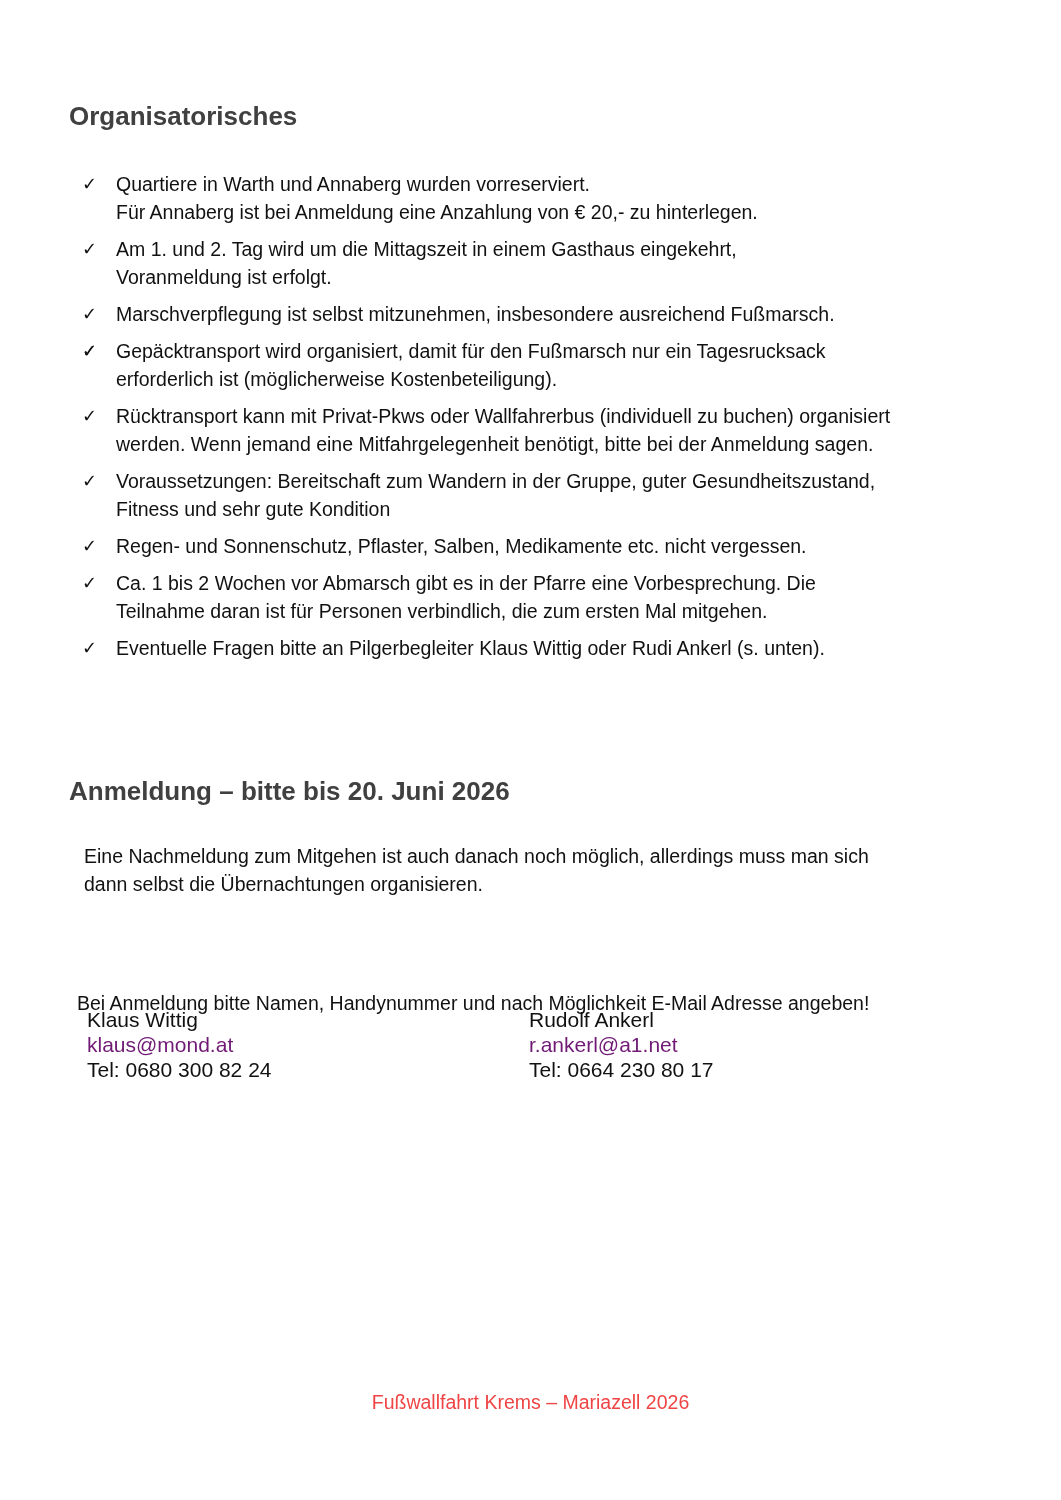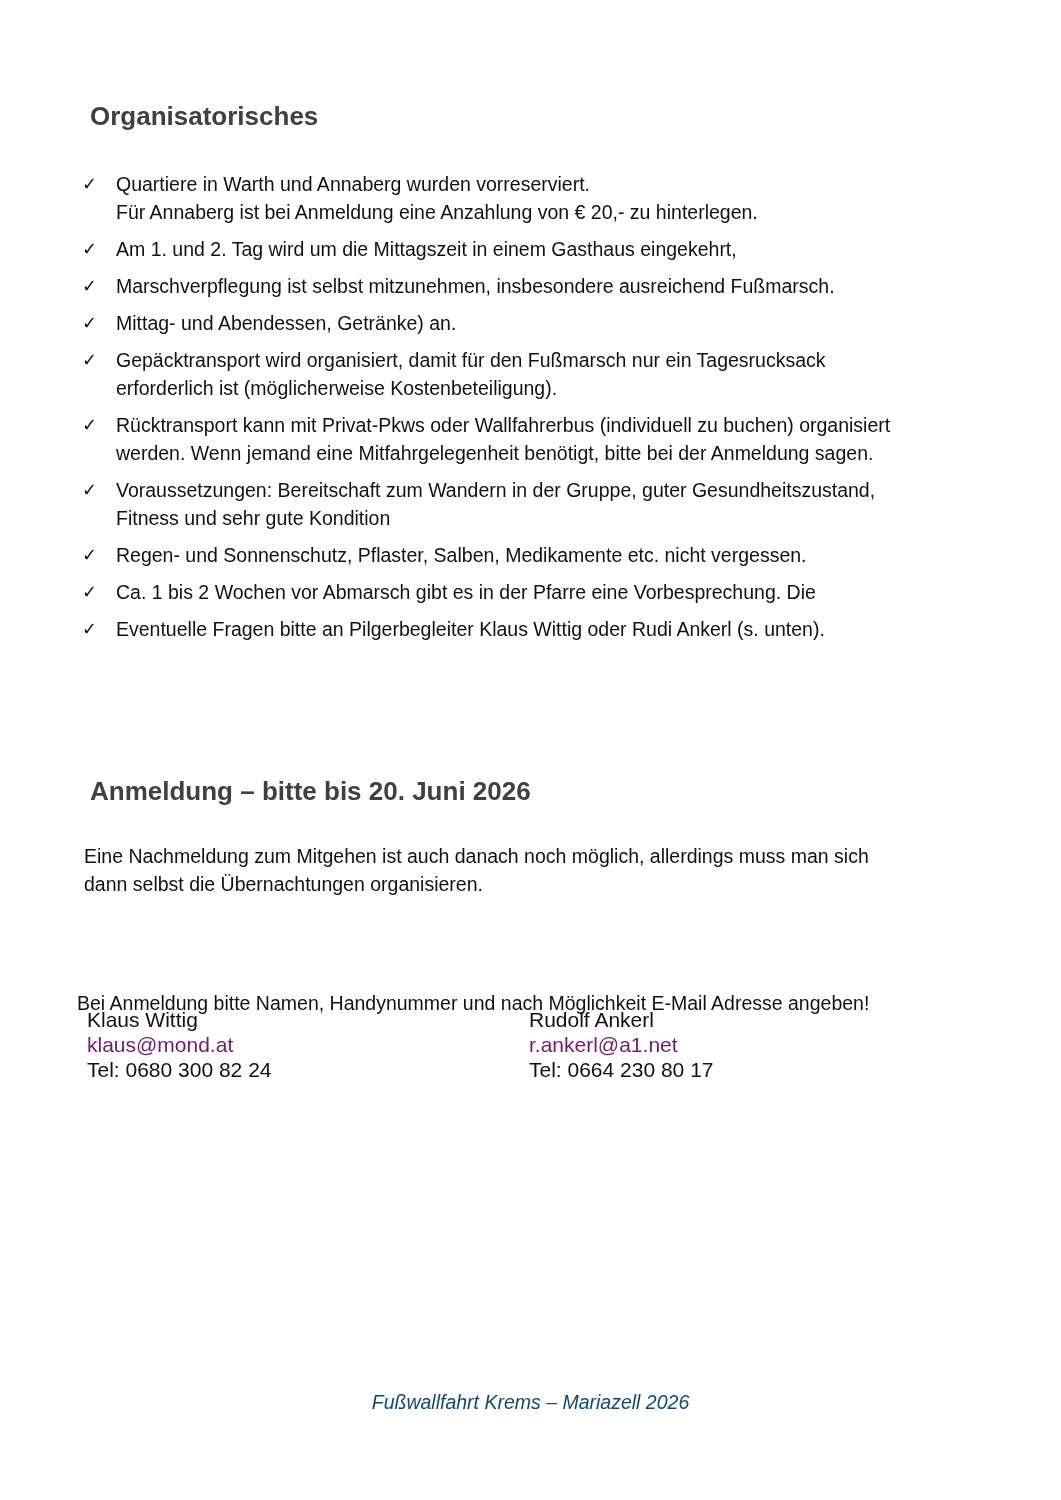--- a/index.html
+++ b/index.html
@@ -1,56 +1,56 @@
 <!DOCTYPE html>
 <html><head>
 <meta charset="utf-8">
 <style>
   html, body { margin: 0; padding: 0; background: #ffffff; }
   body { width: 1061px; height: 1500px; position: relative; overflow: hidden;
          font-family: "Liberation Sans", sans-serif; color: #111; }
-  .h { position: absolute; left: 90px; font-size: 26px; font-weight: bold; color: #404040; margin: 0; }
+  .h { position: absolute; left: 69px; font-size: 26px; font-weight: bold; color: #404040; margin: 0; }
   #h1 { top: 101px; }
   #h2 { top: 776px; }
   ul.checks { position: absolute; left: 80px; top: 170px; width: 920px; margin: 0; padding: 0; list-style: none; }
   ul.checks li { position: relative; padding-left: 36px; font-size: 19.5px; line-height: 28px; margin-bottom: 9px; color: #111; }
   ul.checks li .chk { position: absolute; left: 2px; top: 0; font-size: 18px; }
   ul.checks li .line { display: block; }
   .para { position: absolute; left: 84px; top: 842px; font-size: 19.5px; line-height: 28px; margin: 0; }
   .para span { display: block; }
   .contact { position: absolute; top: 1007px; font-size: 21px; line-height: 25px; }
   .contact div { display: block; }
   #c1 { left: 87px; }
   #c2 { left: 529px; }
   .mail { color: #701a75; text-decoration: none; }
   .note { position: absolute; left: 77px; top: 992px; font-size: 19.5px; margin: 0; }
-  .footer { position: absolute; left: 0; width: 1061px; top: 1391px; text-align: center; font-size: 19.5px; color: #0c4a6e; font-style: italic; }
+  .footer { position: absolute; left: 0; width: 1061px; top: 1391px; text-align: center; font-size: 19.5px; color: #ef4444; }
 </style>
 </head>
 <body>
 
 <h2 class="h" id="h1">Organisatorisches</h2>
 
 <ul class="checks" id="checklist">
     <li>
       <span class="chk">✓</span>
       <span class="line">Quartiere in Warth und Annaberg wurden vorreserviert.</span>
       <span class="line">Für Annaberg ist bei Anmeldung eine Anzahlung von € 20,- zu hinterlegen.</span>
     </li>
     <li>
       <span class="chk">✓</span>
       <span class="line">Am 1. und 2. Tag wird um die Mittagszeit in einem Gasthaus eingekehrt,</span>
+      <span class="line">Voranmeldung ist erfolgt.</span>
     </li>
     <li>
       <span class="chk">✓</span>
       <span class="line">Marschverpflegung ist selbst mitzunehmen, insbesondere ausreichend Fußmarsch.</span>
     </li>
     <li>
       <span class="chk">✓</span>
-      <span class="line">Mittag- und Abendessen, Getränke) an.</span>
     </li>
     <li>
       <span class="chk">✓</span>
       <span class="line">Gepäcktransport wird organisiert, damit für den Fußmarsch nur ein Tagesrucksack</span>
       <span class="line">erforderlich ist (möglicherweise Kostenbeteiligung).</span>
     </li>
     <li>
       <span class="chk">✓</span>
       <span class="line">Rücktransport kann mit Privat-Pkws oder Wallfahrerbus (individuell zu buchen) organisiert</span>
       <span class="line">werden. Wenn jemand eine Mitfahrgelegenheit benötigt, bitte bei der Anmeldung sagen.</span>
@@ -60,20 +60,21 @@
       <span class="line">Voraussetzungen: Bereitschaft zum Wandern in der Gruppe, guter Gesundheitszustand,</span>
       <span class="line">Fitness und sehr gute Kondition</span>
     </li>
     <li>
       <span class="chk">✓</span>
       <span class="line">Regen- und Sonnenschutz, Pflaster, Salben, Medikamente etc. nicht vergessen.</span>
     </li>
     <li>
       <span class="chk">✓</span>
       <span class="line">Ca. 1 bis 2 Wochen vor Abmarsch gibt es in der Pfarre eine Vorbesprechung. Die</span>
+      <span class="line">Teilnahme daran ist für Personen verbindlich, die zum ersten Mal mitgehen.</span>
     </li>
     <li>
       <span class="chk">✓</span>
       <span class="line">Eventuelle Fragen bitte an Pilgerbegleiter Klaus Wittig oder Rudi Ankerl (s. unten).</span>
     </li>
   </ul>
 
 <h2 class="h" id="h2">Anmeldung – bitte bis 20. Juni 2026</h2>
 
 <p class="para">

